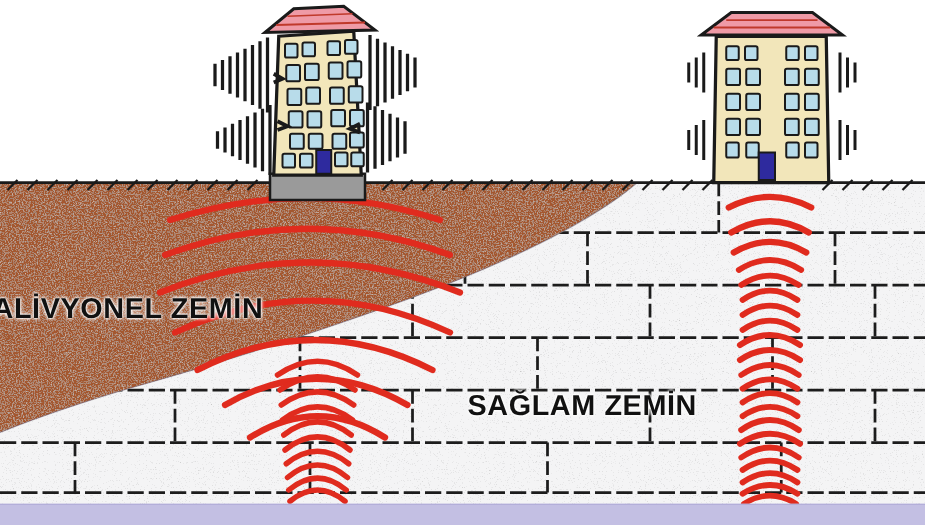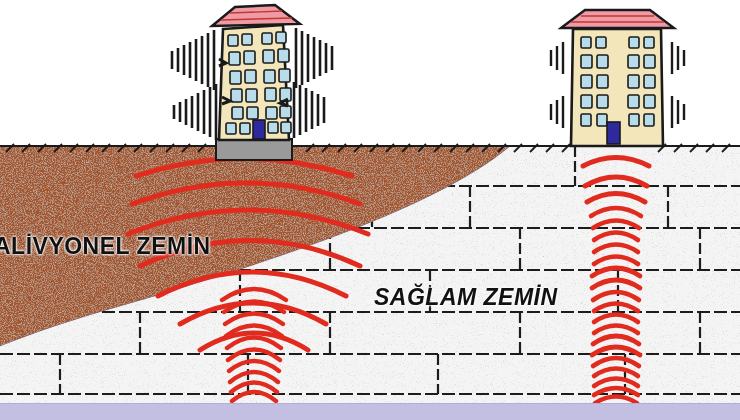--- a/index.html
+++ b/index.html
@@ -3,21 +3,21 @@
 <meta charset="utf-8">
 <style>
   html,body{margin:0;padding:0;background:#fff;}
   body{width:740px;height:420px;overflow:hidden;
        font-family:"Liberation Sans","DejaVu Sans",sans-serif;}
   #stage{position:relative;width:740px;height:420px;background:#8b5cf6;overflow:hidden;}
   #stage svg{position:absolute;left:0;top:0;}
   .lbl{position:absolute;font-weight:bold;color:#111;letter-spacing:.5px;
        white-space:nowrap;text-shadow:0 0 3px #fff,0 0 3px #fff,0 0 2px #fff;}
   #lbl-allu{left:-6px;top:233px;font-size:23px;}
-  #lbl-bed{left:374px;top:284px;font-size:23px;font-style:italic;}
+  #lbl-bed{left:374px;top:311px;font-size:23px;}
   #botband{position:absolute;left:0;bottom:0;width:740px;height:16px;
            background:#c3bfe3;border-top:1px solid #b3aed9;}
   #botband .bt{position:absolute;left:120px;top:6px;width:500px;height:10px;
                overflow:hidden;font-size:11px;color:#3a3a5a;opacity:.55;}
 </style>
 </head>
 <body>
 
 <div id="stage">
 

